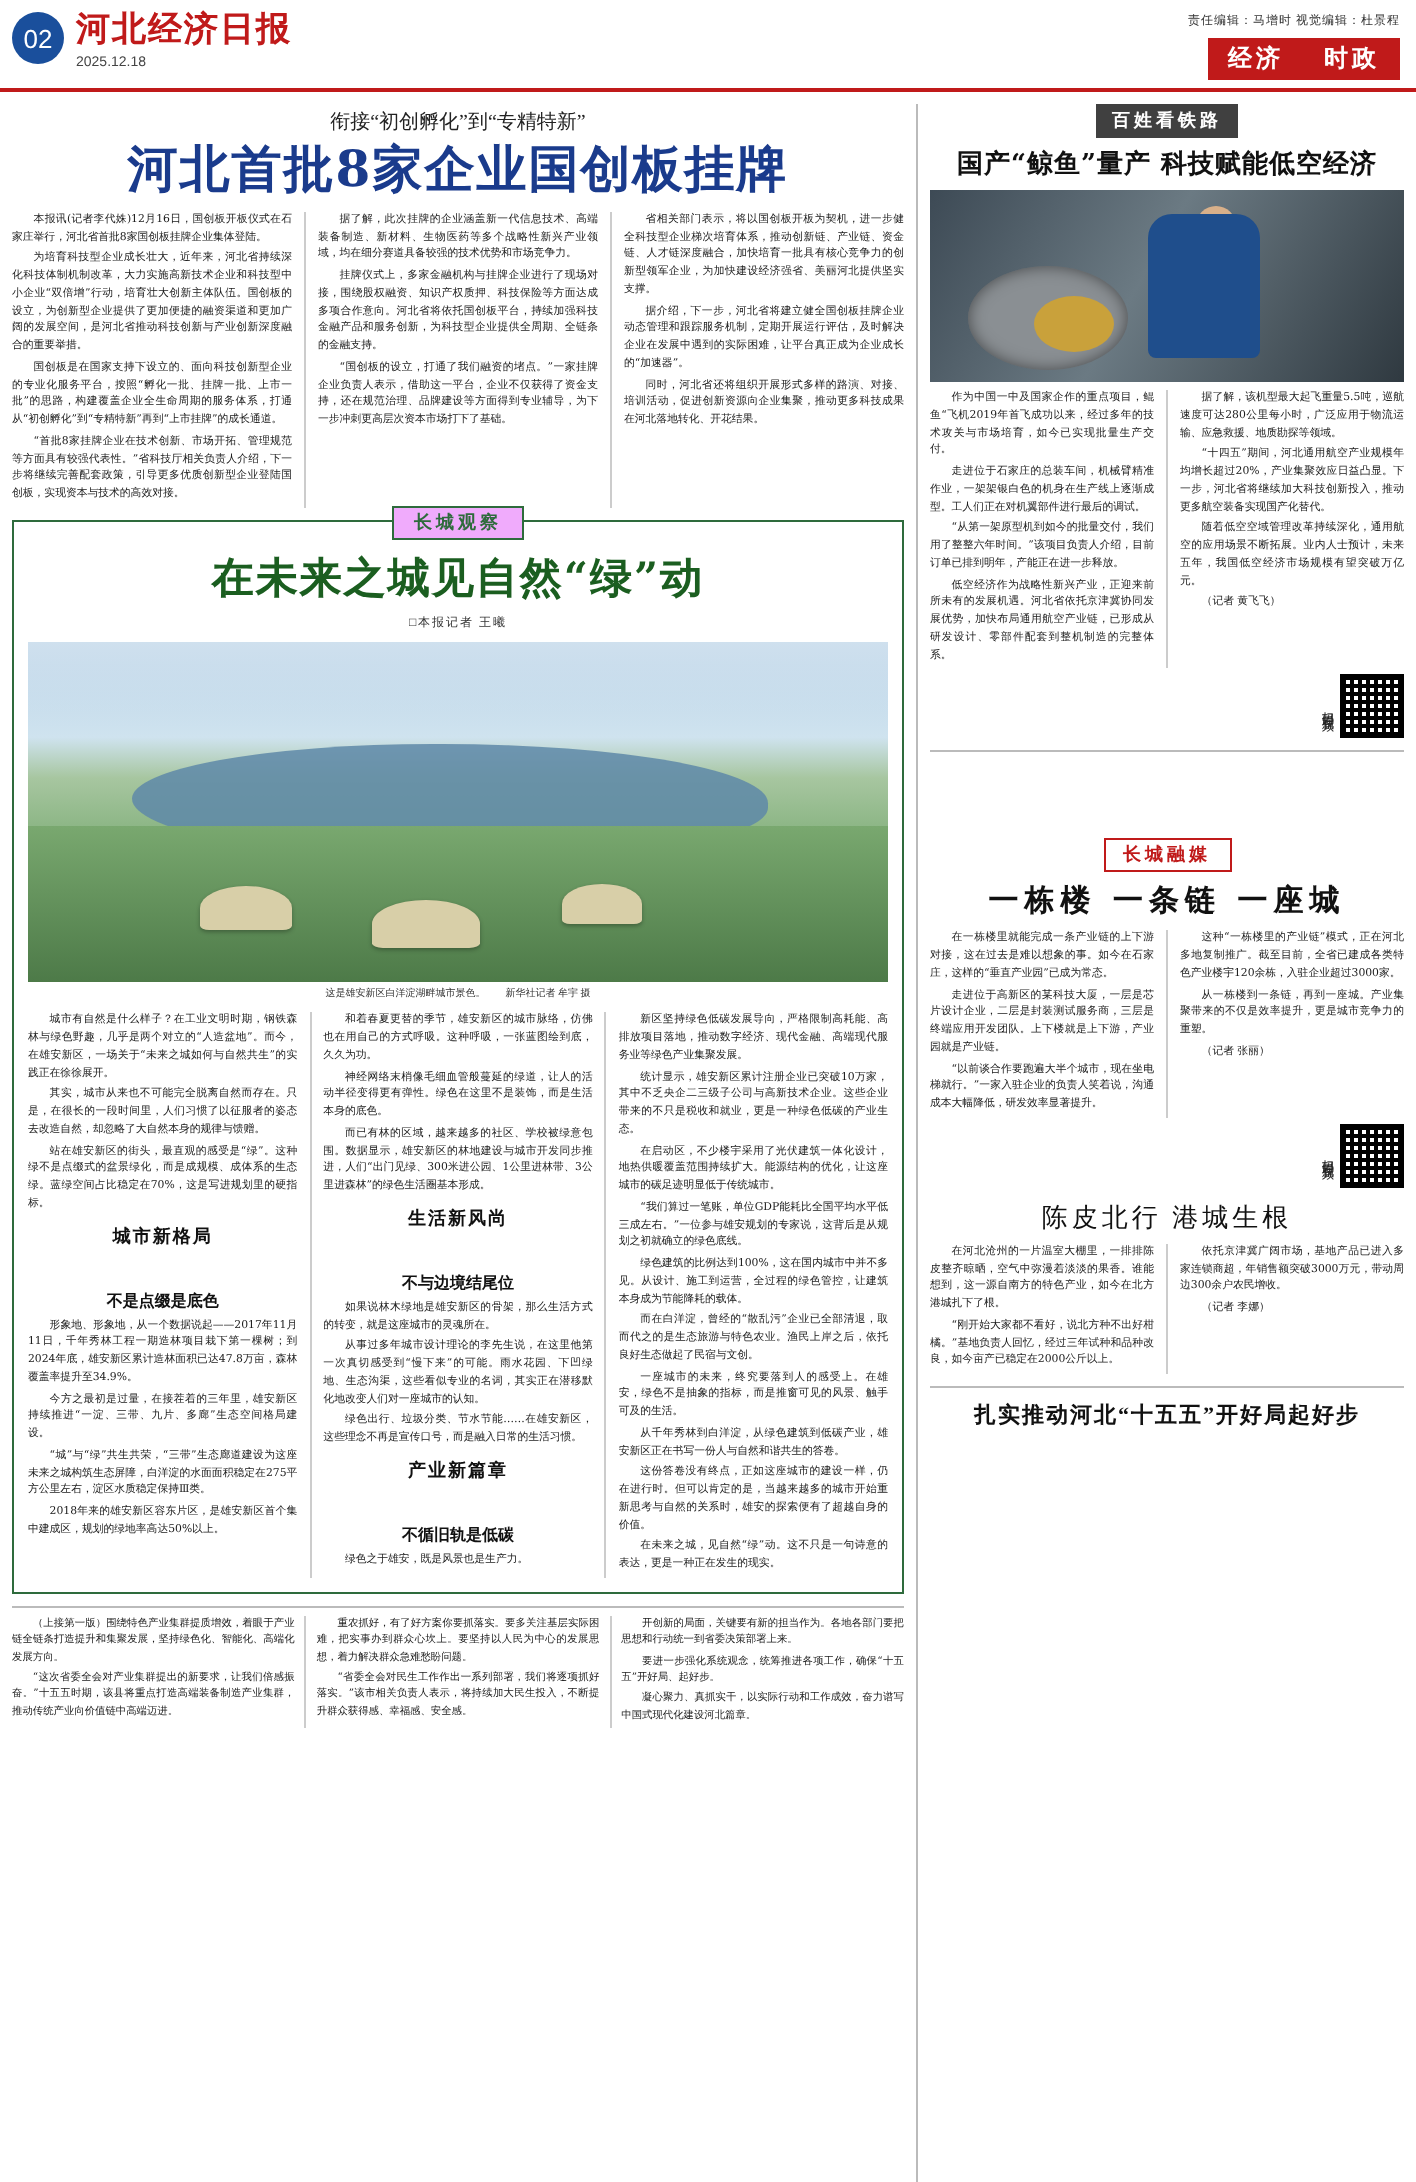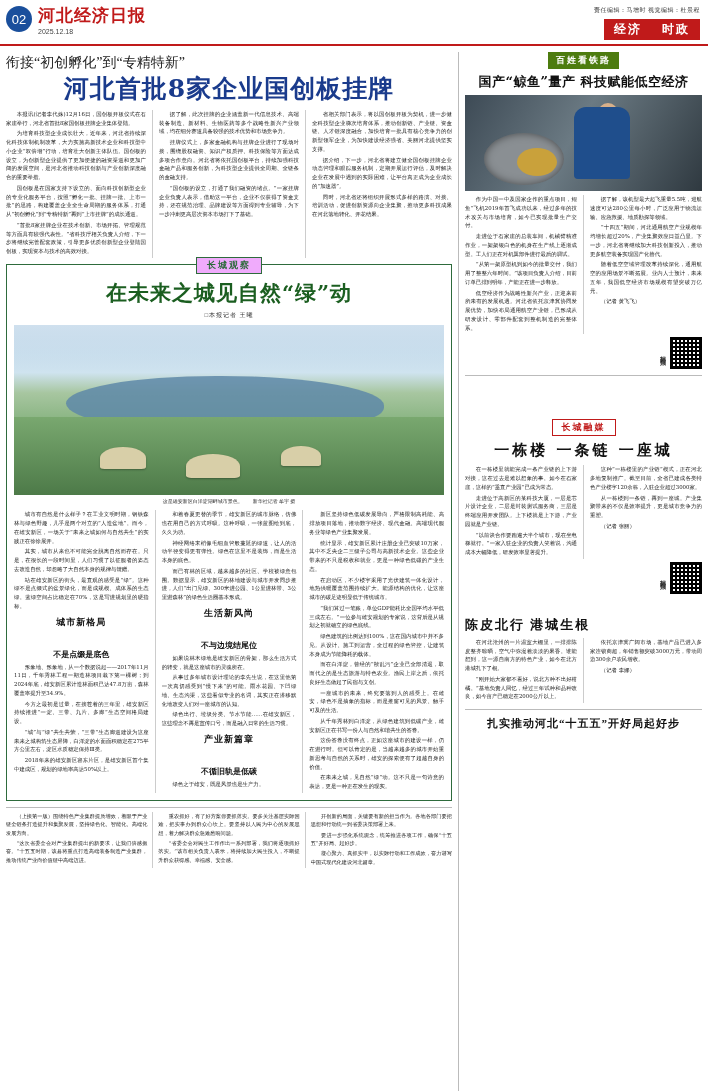--- a/index.html
+++ b/index.html
@@ -89,22 +89,22 @@
     display: flex;
     padding: 6px 6px 0 6px;
     box-sizing: border-box;
     height: 1045px;
   }
   .left-zone { width: 452px; flex: 0 0 452px; padding-right: 6px; box-sizing: border-box; }
   .right-zone { width: 244px; flex: 0 0 244px; border-left: 1px solid #bbb; padding-left: 6px; box-sizing: border-box; }
 
   
   .kicker {
-    text-align: left;
-    font-size: 14px;
+    text-align: center;
+    font-size: 10px;
     color: #222;
     margin: 2px 0 3px 0;
   }
   .lead-title {
     text-align: center;
     font-size: 25px;
     font-weight: bold;
     color: #1a3b8c;
     letter-spacing: 1px;
     line-height: 1.15;
@@ -225,21 +225,21 @@
   }
 
   
   .brand-bar {
     display: flex;
     align-items: center;
     justify-content: center;
     margin-bottom: 4px;
   }
   .brand-pill {
-    background: #4d7c0f;
+    background: #404040;
     color: #fff;
     font-size: 9px;
     padding: 2px 8px;
     letter-spacing: 2px;
     font-weight: bold;
   }
   .r-title {
     font-size: 13px;
     font-weight: bold;
     text-align: center;
@@ -326,23 +326,23 @@
     font-size: 15px;
     font-weight: bold;
     text-align: center;
     color: #111;
     margin: 5px 0 5px 0;
     letter-spacing: 3px;
     font-family: "DejaVu Serif", serif;
   }
   .r-mid-title {
     font-size: 13px;
-    font-weight: bold;
-    text-align: left;
-    margin: 22px 0 4px 0;
+    font-weight: normal;
+    text-align: center;
+    margin: 6px 0 4px 0;
     letter-spacing: 2px;
   }
   .r-foot-title {
     font-size: 11px;
     font-weight: bold;
     text-align: center;
     margin: 6px 0 3px 0;
     letter-spacing: 1px;
     color: #111;
   }

